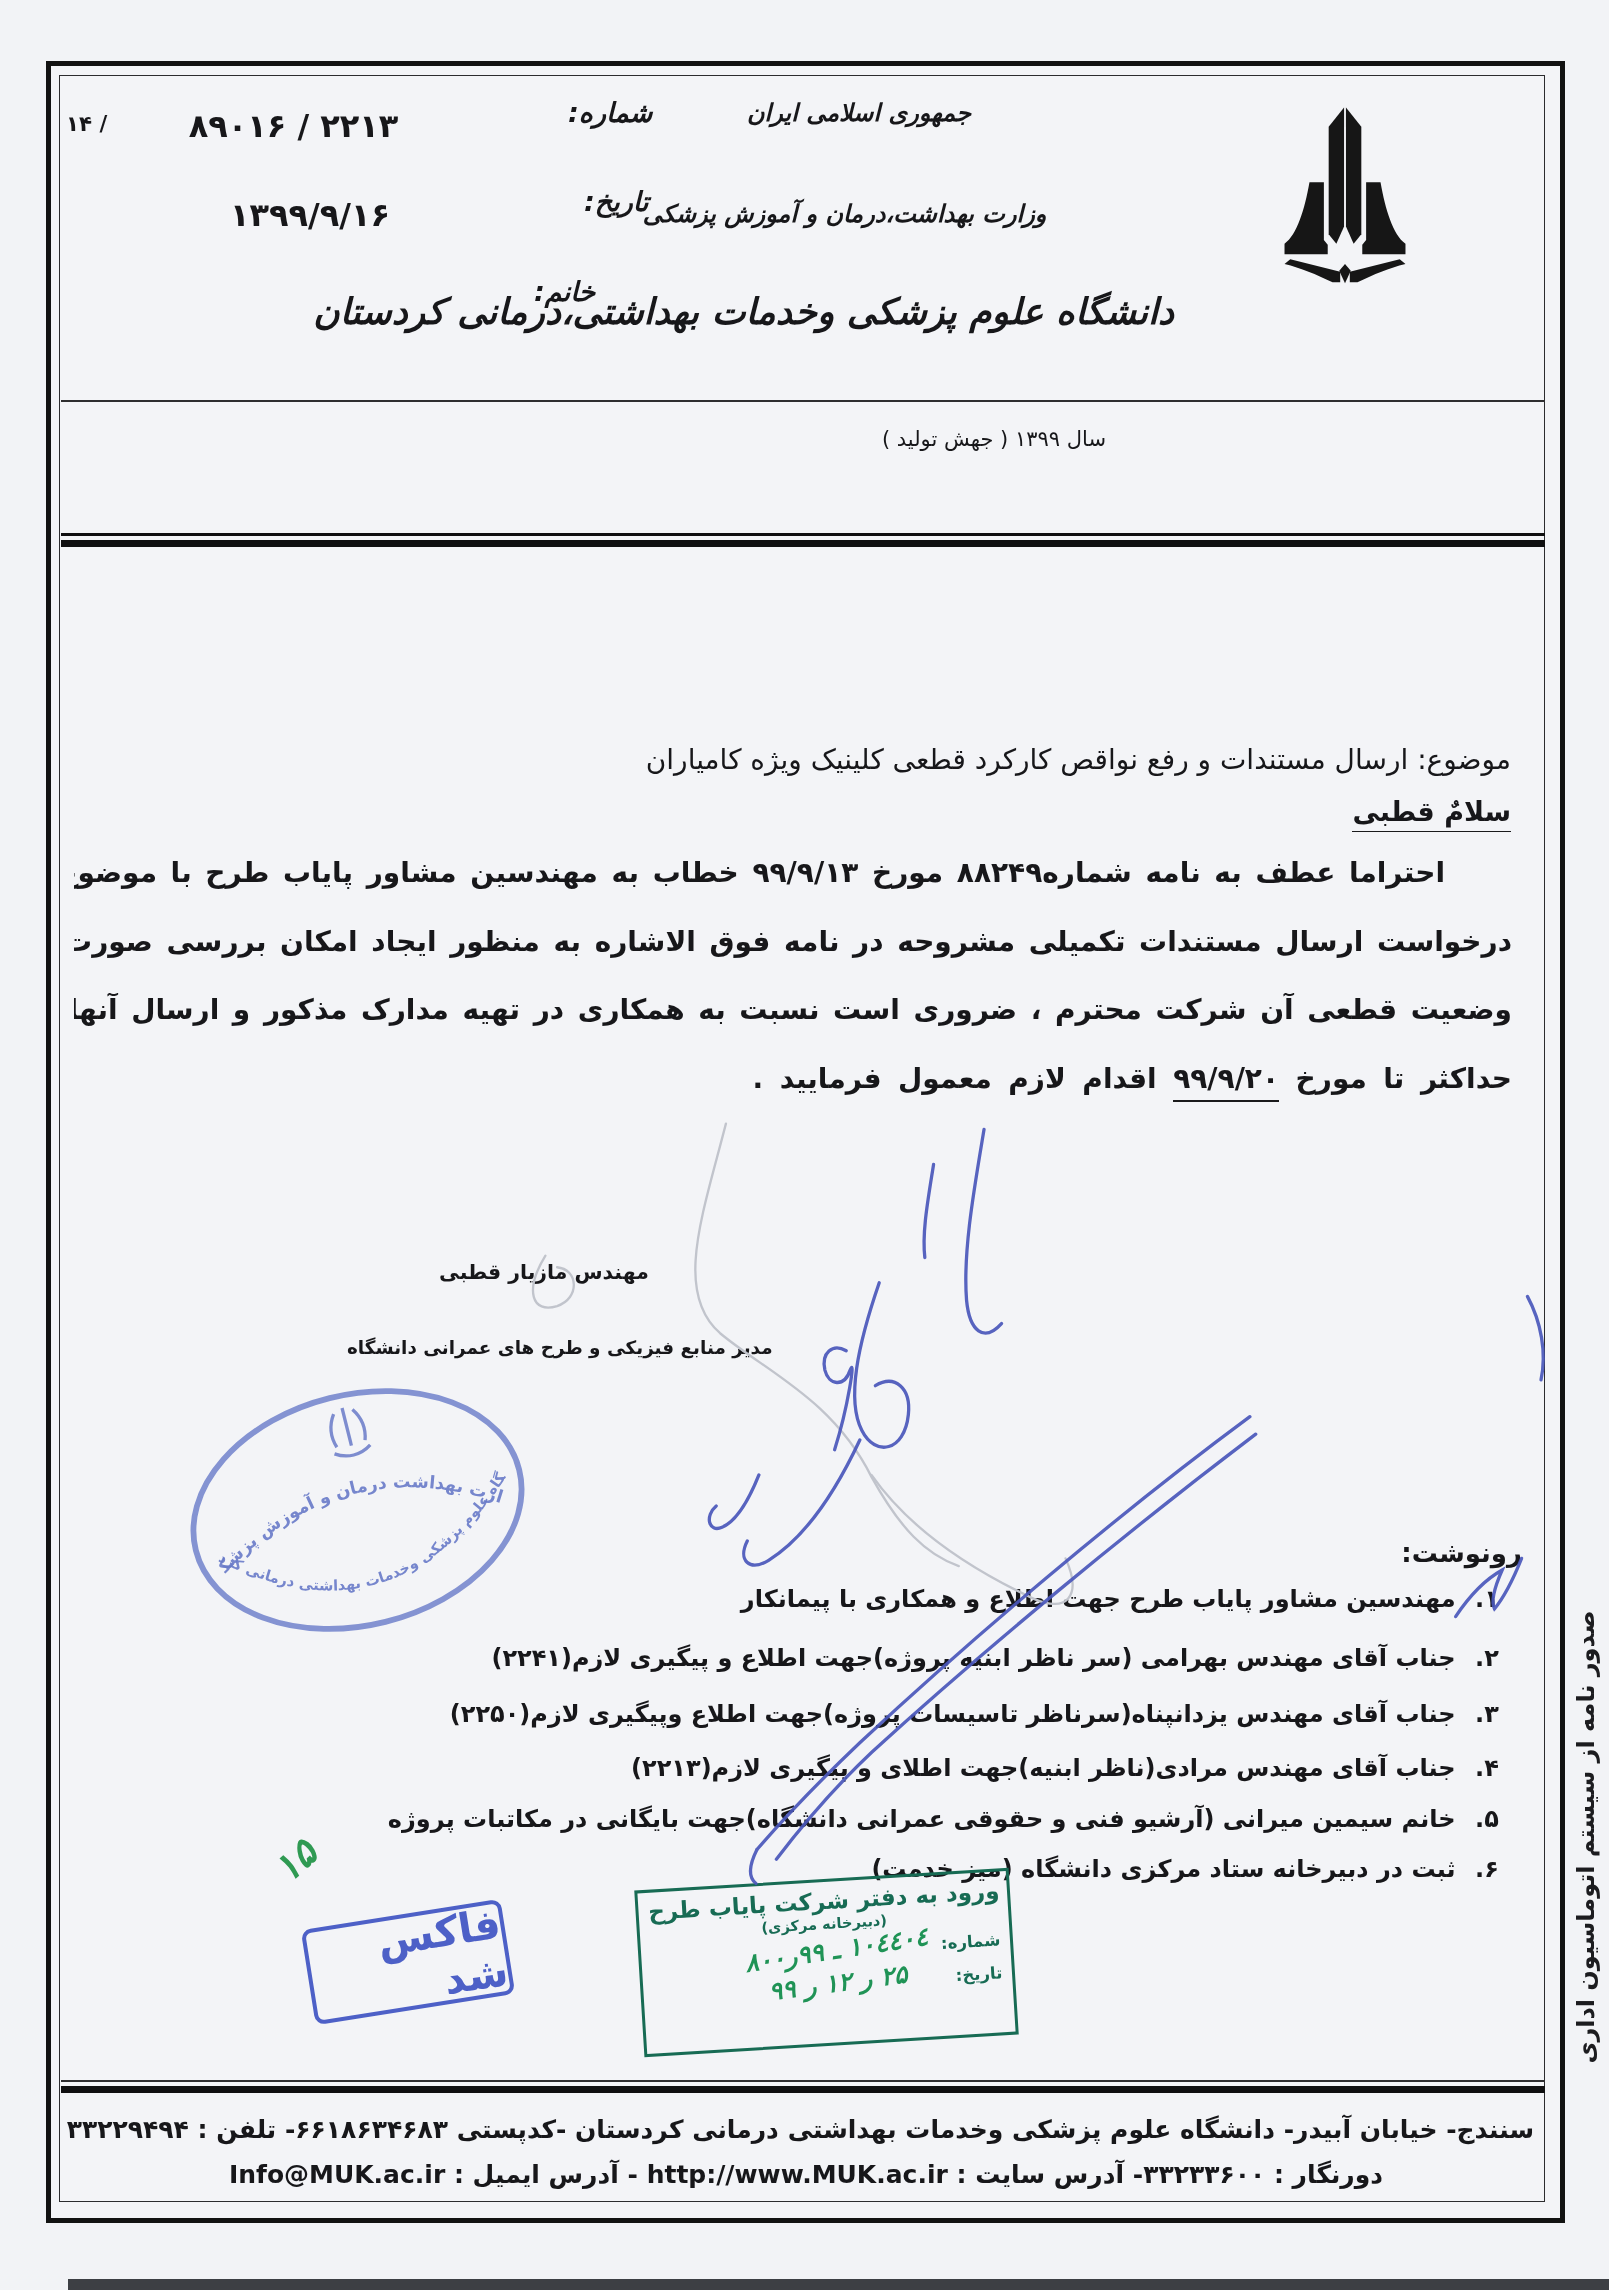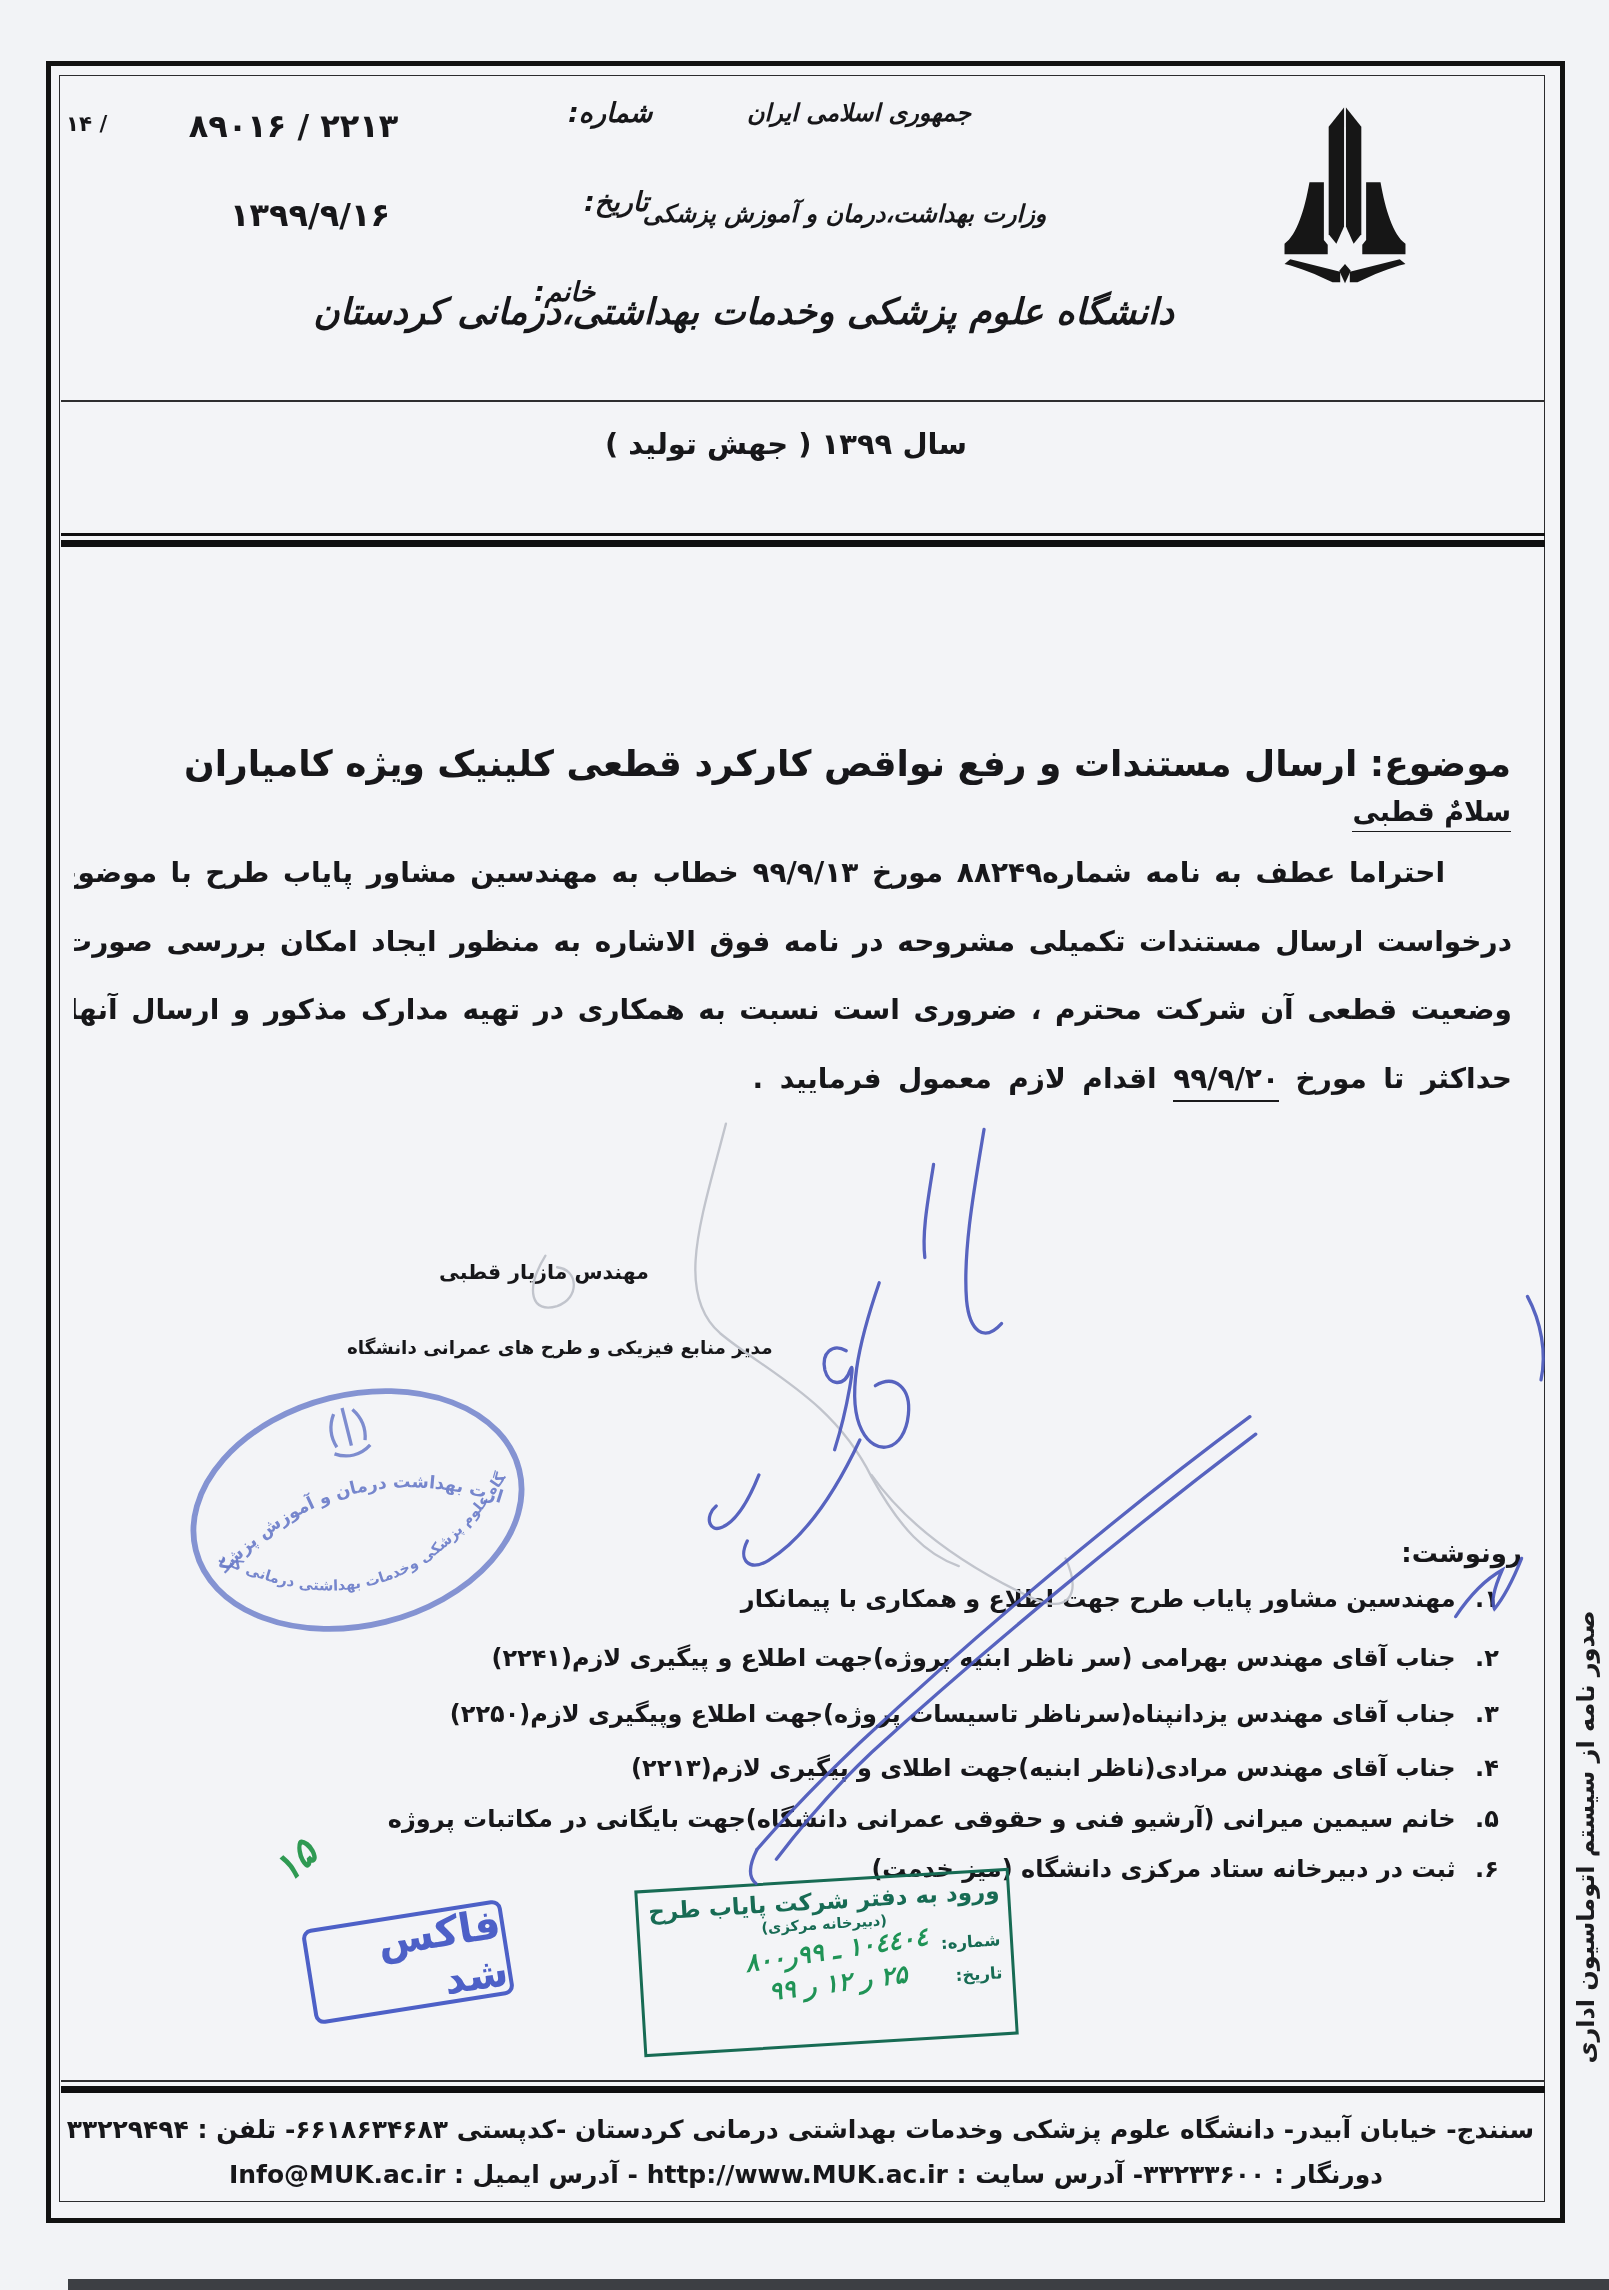--- a/index.html
+++ b/index.html
@@ -10,24 +10,24 @@
   .rtl{direction:rtl;unicode-bidi:embed}
   
   .frame-outer{left:46px;top:61px;width:1519px;height:2162px;border:5.8px solid #121212;background:#f3f4f7}
   .frame-inner{left:59px;top:75px;width:1486px;height:2127px;border:1.9px solid #2c2c2e}
   
   .callig{font-style:italic;font-weight:bold;text-align:center;white-space:nowrap}
   .meta-label{font-style:italic;font-weight:bold;font-size:27px}
   .meta-value{font-weight:bold;font-size:32px;white-space:nowrap}
   .hline{background:#2e2e30}
   .thickline{background:#0f0f10}
-  .band{font-weight:bold;font-size:29px;text-align:center}
+  .band{font-weight:normal;font-size:21px;text-align:right}
   
   .h-recipient{font-weight:bold;font-size:32px;white-space:nowrap}
-  .h-subject{font-weight:bold;font-size:36px;white-space:nowrap}
+  .h-subject{font-weight:normal;font-size:28px;white-space:nowrap}
   .greeting{font-weight:bold;font-size:27px}
   .greeting span{border-bottom:1.9px solid #1a1a1c;padding-bottom:3.9px}
   .para-line{font-weight:bold;font-size:28px;text-align:justify;text-align-last:justify;
              overflow:hidden;white-space:nowrap;word-spacing:3.9px}
   .para-end{font-weight:bold;font-size:28px;white-space:nowrap;word-spacing:6.8px}
   .due{border-bottom:2.4px solid #1a1a1c;padding-bottom:4.9px}
   
   .sig-name{font-weight:bold;font-size:20.4px;white-space:nowrap}
   .sig-title{font-weight:bold;font-size:18.4px;white-space:nowrap}
   

